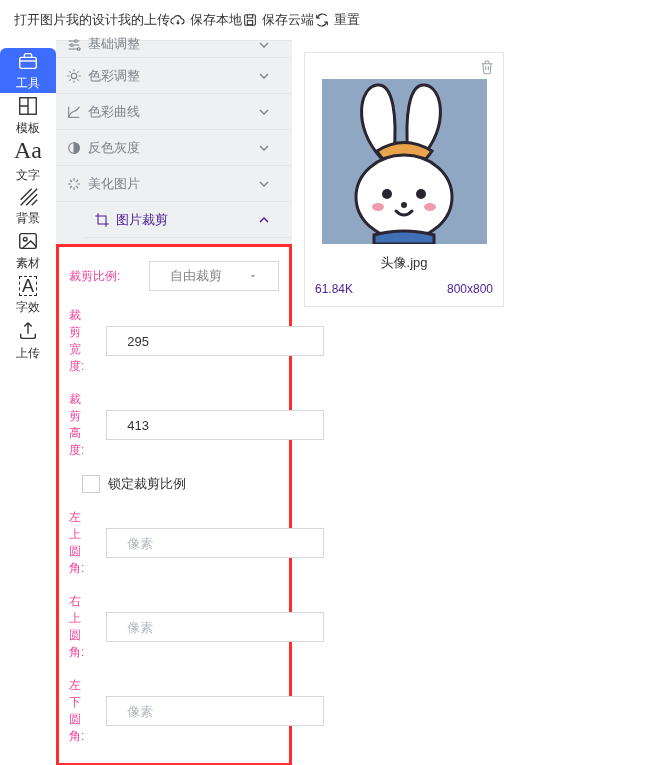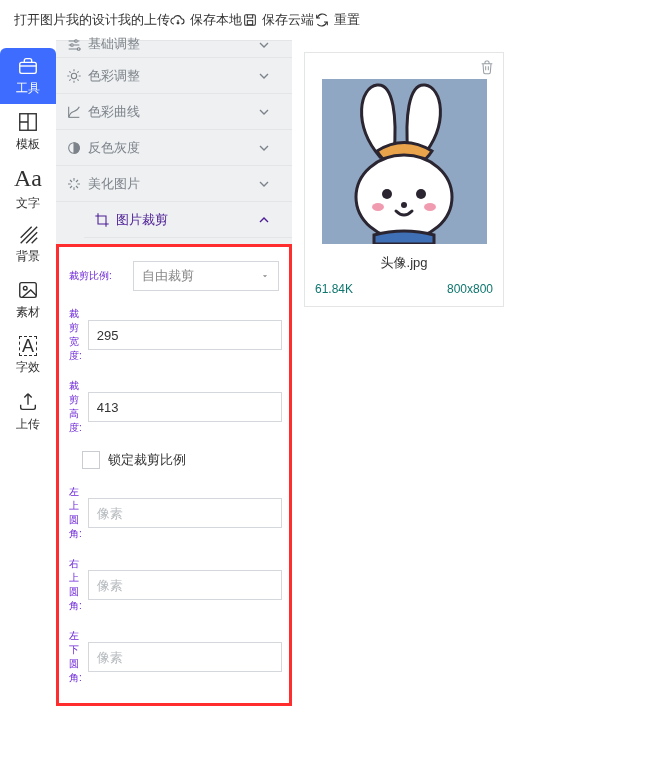--- a/index.html
+++ b/index.html
@@ -33,21 +33,21 @@
   .layout { display: flex; }
   .side-rail {
     width: 56px;
     display: flex;
     flex-direction: column;
     align-items: center;
     padding-top: 8px;
   }
   .rail-item {
     width: 56px;
-    height: 56px;
+    height: 45px;
     display: flex;
     flex-direction: column;
     align-items: center;
     justify-content: center;
     gap: 3px;
     color: #303030;
     cursor: pointer;
   }
   .rail-item.active {
     background: #3d6cff;
@@ -87,30 +87,31 @@
     display: flex;
     flex-direction: column;
     gap: 16px;
     margin-top: 6px;
   }
   .row {
     display: flex;
     align-items: center;
     gap: 6px;
   }
-  .row label { width: 58px; color: #6d28d9; font-size: 10px; }
+  .row label { width: 58px; color: #ec4899; font-size: 12px; }
   .ctrl, .sel {
     flex: 1;
     height: 30px;
     border: 1px solid #d4d8dc;
     background: #fff;
-    padding: 0 8px;
+    padding: 0 20px;
     font-size: 13px;
     color: #333;
     outline: none;
+    margin-left: 16px;
   }
   .sel {
     display:flex; align-items:center; justify-content:space-between;
     color:#888; cursor:pointer;
   }
   .ctrl::placeholder { color: #b5b9bd; }
   .chk {
     width:18px; height:18px; border:1px solid #c9cdd1; background:#fff;
     display:inline-block;
   }
@@ -136,21 +137,21 @@
     background:#8fa7c2;
     position:relative;
     overflow:hidden;
   }
   .bunny {
     position:absolute; inset:0;
   }
   .fname { text-align:center; margin-top:10px; color:#333; }
   .meta-row {
     display:flex; justify-content:space-between;
-    padding: 10px 10px 10px 10px; color:#0f766e; font-size:12px;
+    padding: 10px 10px 10px 10px; color:#4c1d95; font-size:12px;
   }
 
   .chev-ic { width:12px; height:12px; }
 </style>
 </head>
 <body>
 
 <div class="top-menu">
   <span class="menu-item">打开图片</span>
   <span class="menu-item">我的设计</span>

